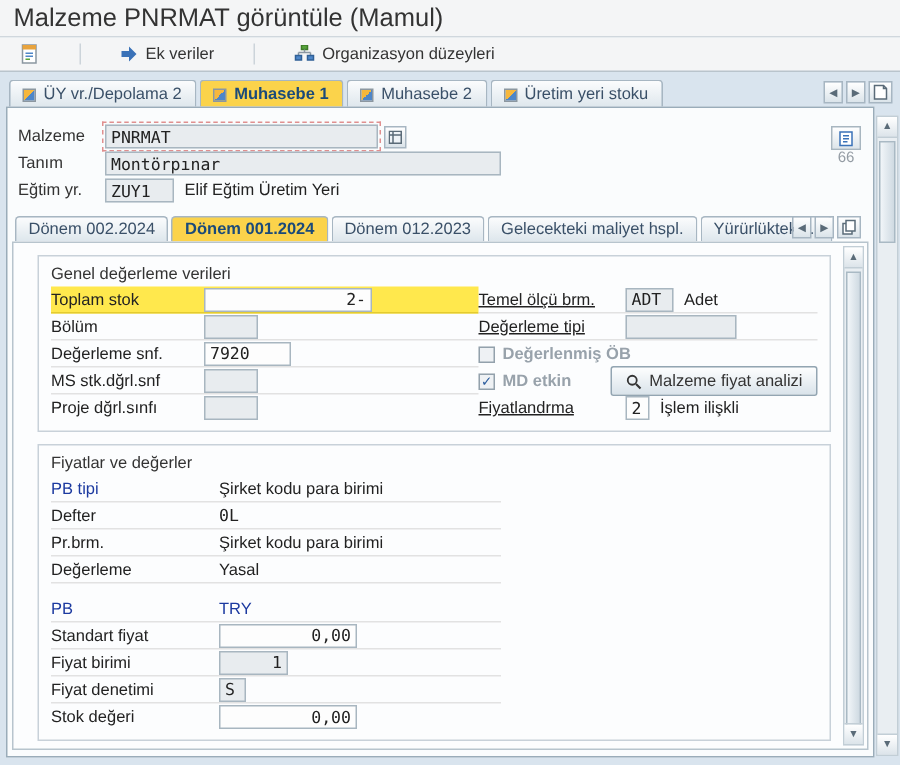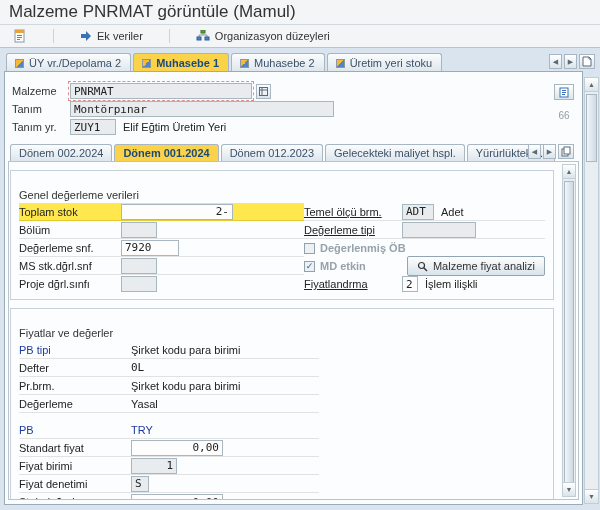--- a/index.html
+++ b/index.html
@@ -61,33 +61,33 @@
   .hlabel { width: 58px; color: #333; }
   .fld {
     border: 1px solid #a8b6c0; background: #e8ecef; height: 16px;
     display: flex; align-items: center; padding: 0 3px;
     font-family: "DejaVu Sans Mono", monospace; font-size: 11px; color: #222;
     overflow: hidden; white-space: nowrap;
   }
   .fld.w { background: #fdfdfd; }
   .fld.num { justify-content: flex-end; }
   .selwrap { display: inline-flex; outline: 1px dashed #e08f8f; outline-offset: 1px; }
-  .sidebtns { position: absolute; top: 12px; right: 8px; display: flex; flex-direction: column; align-items: center; gap: 10px; }
+  .sidebtns { position: absolute; top: 12px; right: 8px; display: flex; flex-direction: column; align-items: center; gap: 0; }
   .sbtn { width: 20px; height: 16px; display: flex; align-items: center; justify-content: center;
     border: 1px solid #a8b6c0; background: linear-gradient(#ffffff, #dde5ea); }
   .scount { color: #949ca4; font-size: 10px; }
   .ts2 { top: 70px; left: 5px; right: 60px; height: 19px; }
   .ts2 .tab { padding: 2px 8px; }
   .tc2 { top: 72px; right: 8px; }
   .tabpanel {
     position: absolute; top: 89px; left: 3px; right: 3px; bottom: 4px;
     border: 1px solid #b7c4cd; background: #fcfdfe; overflow: hidden;
   }
   
-  .gbox { margin: 8px 24px 8px 1px; border: 1px solid #c8d1d9; padding: 16px 8px 6px; background: #fcfdfe; }
+  .gbox { margin: 8px 24px 8px 16px; border: 1px solid #c8d1d9; padding: 4px 8px 6px; background: #fcfdfe; }
   .gtitle { height: 16px; display: flex; align-items: center; color: #333; }
   .cols { display: flex; }
   .lcol { width: 285px; flex: 0 0 auto; }
   .rcol { flex: 1; }
   .row { display: flex; align-items: center; height: 18px; border-bottom: 1px solid #e2e2e2; }
   .row.nul { border-bottom: none; }
   .row.hl { background: #ffe84d; border-bottom-color: #e3cb30; }
   .lab { width: 102px; flex: 0 0 auto; }
   .rlab { width: 98px; flex: 0 0 auto; text-decoration: underline; }
   .lab2 { width: 112px; flex: 0 0 auto; }
@@ -209,21 +209,21 @@
           <rect x="0.5" y="0.5" width="8" height="8" fill="#eef3f7" stroke="#5a6b78"></rect>
           <path d="M0.5 3h8M3 0.5v8" stroke="#5a6b78"></path>
         </svg>
       </span>
     </div>
     <div class="hrow">
       <span class="hlabel">Tanım</span>
       <span class="fld" style="width:264px">Montörpınar</span>
     </div>
     <div class="hrow">
-      <span class="hlabel">Tanım yr.</span>
+      <span class="hlabel">Eğtim yr.</span>
       <span class="fld" style="width:46px">ZUY1</span>
       <span class="desc">Elif Eğtim Üretim Yeri</span>
     </div>
   </div>
 
   <div class="sidebtns">
     <span class="sbtn">
       <svg width="10" height="11" viewBox="0 0 10 11">
         <rect x="1" y="1" width="8" height="9" fill="#ffffff" stroke="#3a72b8"></rect>
         <path d="M3 3.5h4M3 5.5h4M3 7.5h3" stroke="#3a72b8"></path>

